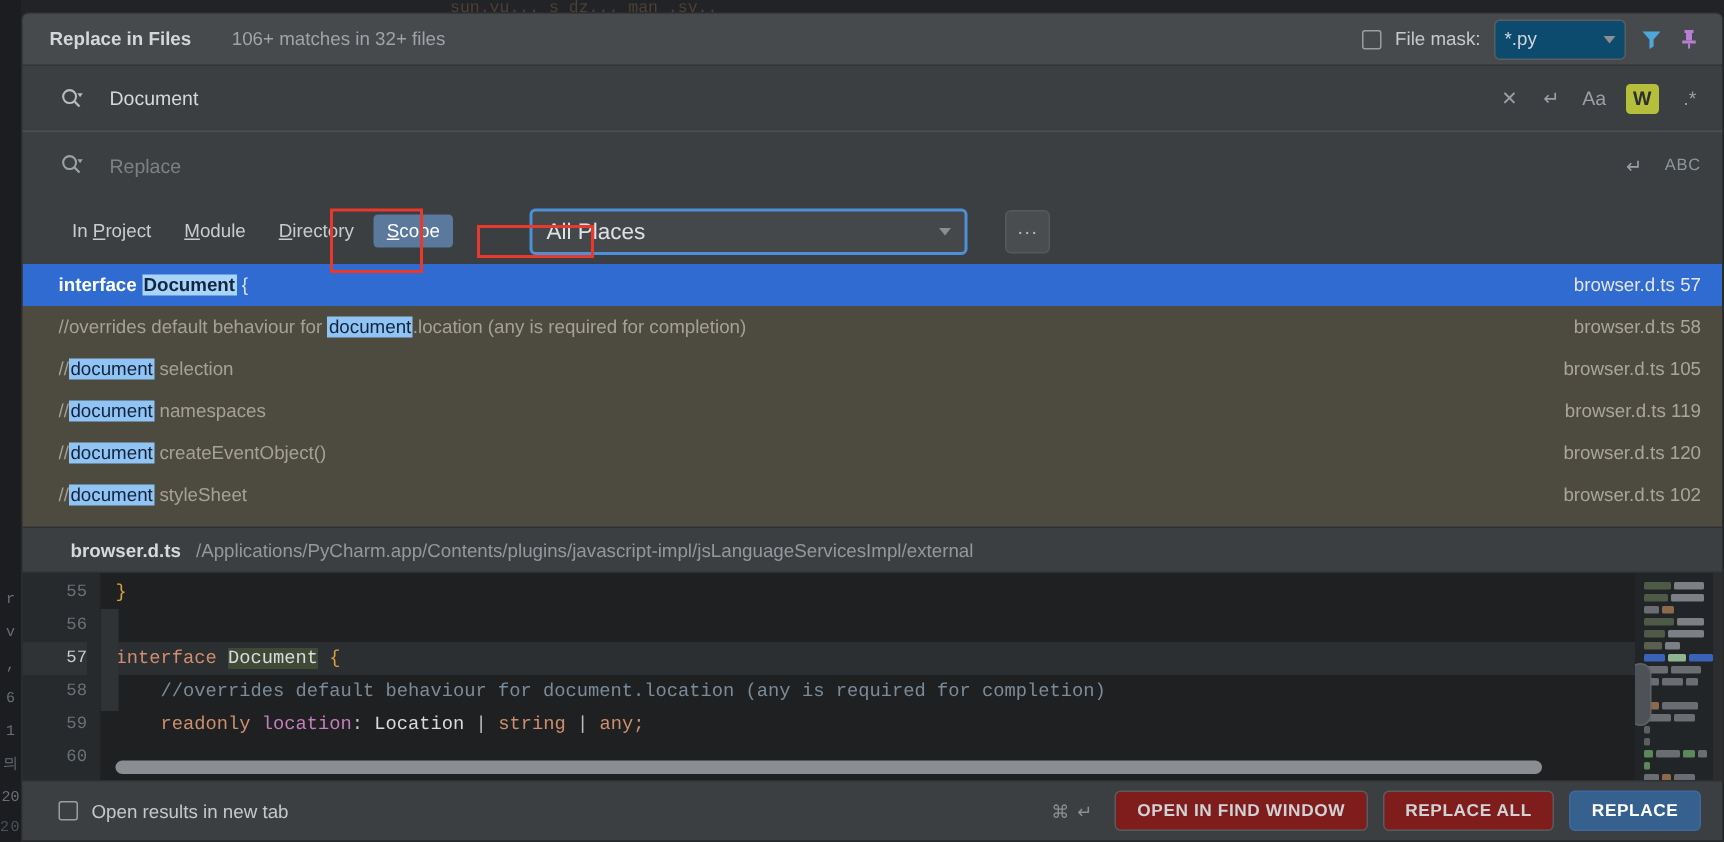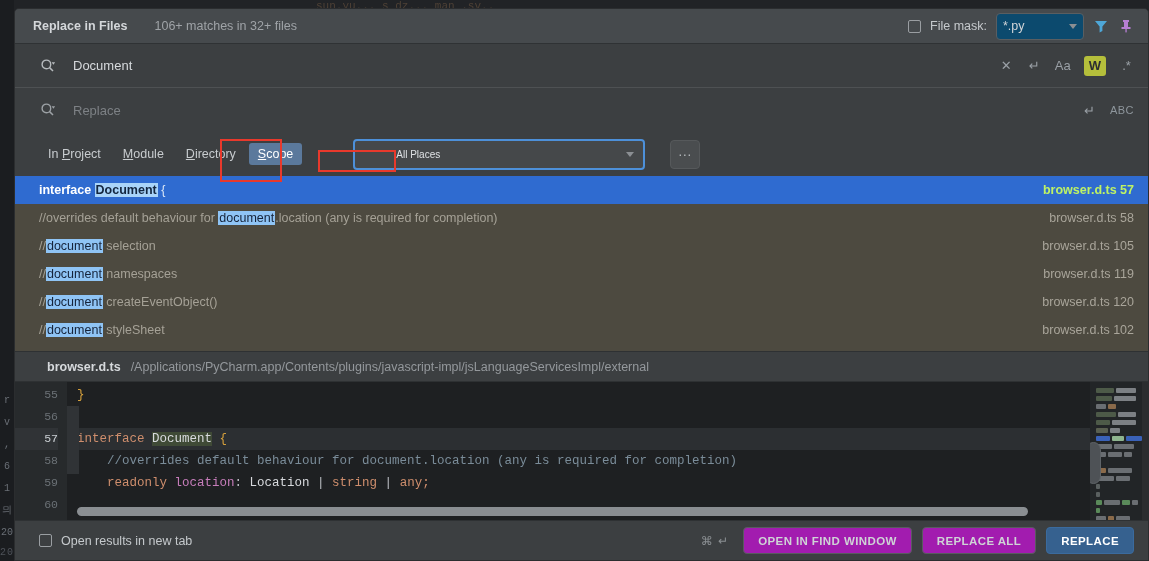--- a/index.html
+++ b/index.html
@@ -104,21 +104,21 @@
     border-radius: 3px; cursor: default; white-space: nowrap;
   }
   .scope-tab u { text-decoration: underline; }
   .scope-tab.sel { background: #5b799c; color: #ffffff; }
   .scope-combo {
     margin-left: 36px; width: 292px; height: 31px;
     background: #45484a; border: 2px solid #4d90d9; border-radius: 4px;
     display: flex; align-items: center; padding: 0 9px;
     position: relative;
   }
-  .scope-combo .val { font-size: 10px; color: #dfe2e5; flex: 1; margin-left: 32px; }
+  .scope-combo .val { font-size: 15px; color: #dfe2e5; flex: 1; }
   .ellipsis-btn {
     margin-left: 10px; width: 30px; height: 29px; background: #4a4d4f;
     border: 1px solid #56595b; border-radius: 4px;
     display: flex; align-items: center; justify-content: center;
     font-size: 13px; color: #b9bdc0; letter-spacing: 1px; padding-bottom: 5px;
   }
   
   .annot { position: absolute; border: 2px solid #e8392c; pointer-events: none; }
   .annot-scope  { left: 205px; top: 130px; width: 62px; height: 43px; }
   .annot-places { left: 303px; top: 141px; width: 78px; height: 22px; }
@@ -128,21 +128,21 @@
     flex: 0 0 175px; background: #4d4a40; overflow: hidden; position: relative;
   }
   .res-row {
     height: 28px; display: flex; align-items: center;
     padding: 0 14px 0 24px; font-family: "Liberation Sans", sans-serif;
     font-size: 12.5px; color: #b4b0a5;
   }
   .res-row.sel { background: #2f6bd0; color: #ffffff; }
   .res-txt { flex: 1; white-space: nowrap; overflow: hidden; }
   .res-file { font-size: 12.5px; color: #a9a59a; white-space: nowrap; }
-  .res-row.sel .res-file { color: #bef264; font-weight: bold; }
+  .res-row.sel .res-file { color: #e5e5e5; font-weight: normal; }
   .kw  { color: #ffffff; font-weight: bold; }
   .hl  { background: #8fc4f5; color: #15233a; padding: 1px 1px; }
   .res-row.sel .hl { background: #a9d4f9; color: #13263f; font-weight: bold; }
   .dim { color: #a5a196; }
   .res-row.sel .dim { color: #dce8f7; }
 
   
   .preview { flex: 1; display: flex; flex-direction: column; background: #2b2b2b; min-height: 0; }
   .prev-head {
     height: 31px; flex: 0 0 31px; display: flex; align-items: center;
@@ -201,31 +201,31 @@
     height: 40px; flex: 0 0 40px; display: flex; align-items: center;
     padding: 0 14px 0 24px; background: #3c3f41;
     border-top: 1px solid #2e3133;
   }
   .foot-left { display: flex; align-items: center; gap: 9px; }
   .foot-label { font-size: 12.5px; color: #c5c9cc; }
   .foot-right { margin-left: auto; display: flex; align-items: center; gap: 10px; }
   .shortcut { font-size: 12px; color: #8b8f93; margin-right: 4px; letter-spacing: 1px; }
   .btn {
     height: 27px; padding: 0 14px; border-radius: 4px;
-    background: #a21caf; border: 1px solid #585c5f;
+    background: #7f1d1d; border: 1px solid #585c5f;
     font-size: 11.5px; font-weight: bold; color: #cfd3d6;
     display: flex; align-items: center; letter-spacing: .4px;
   }
   .btn.primary { background: #36618f; border-color: #3b6b9e; color: #ffffff; }
 </style>
 </head>
 <body>
 
 <div class="backdrop">
-  <div class="backdrop-line" style="left:316px; top:0px;">sun.yu..._s dz..._man_.sv..</div>
+  <div class="backdrop-line" style="left:300px; top:0px;">sun.yu..._s dz..._man_.sv..</div>
   <div class="backdrop-left" id="bdGutter">
       <span style="margin-top: 390px;">r</span>
       <span style="margin-top: 0px;">v</span>
       <span style="margin-top: 0px;">,</span>
       <span style="margin-top: 0px;">6</span>
       <span style="margin-top: 0px;">1</span>
       <span style="margin-top: 0px;">믜</span>
       <span style="margin-top: 0px;">20</span>
     </div>
   <div class="backdrop-bottom">20=4 nx) _hs uw 25 rn rs _ds ror 1 13 ruox  /  reference  1  /  PageNum  1  0)  howNum  : 0))</div>

